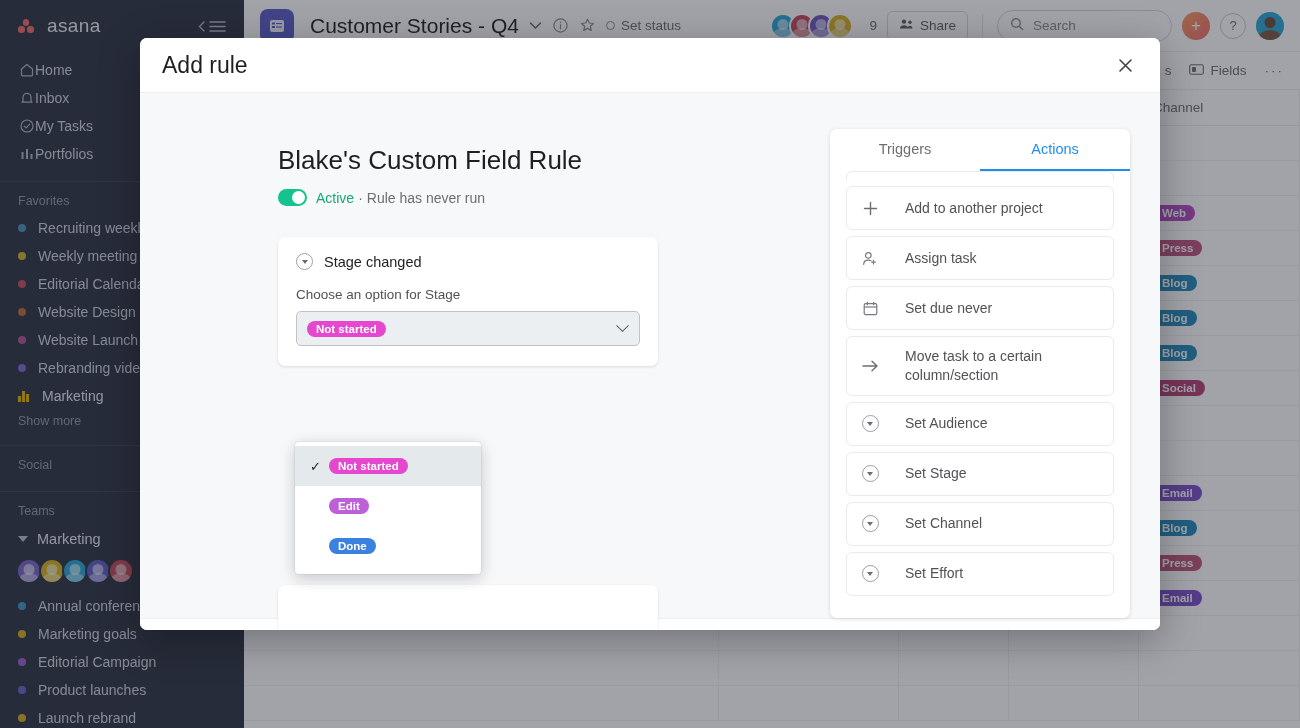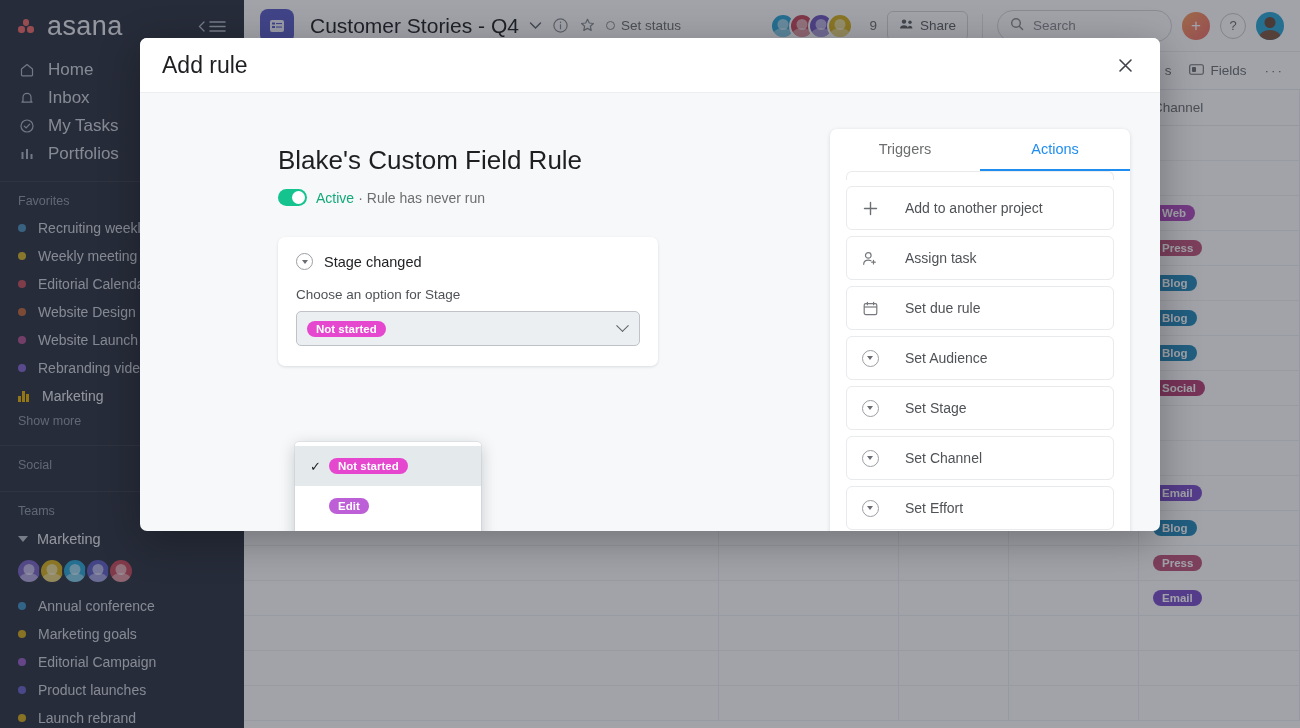--- a/index.html
+++ b/index.html
@@ -18,27 +18,27 @@
     position: absolute; left: 0; top: 0; width: 244px; height: 728px;
     background: #2e3340; color: #d7dbe2;
   }
   .logo-row { height: 52px; display: flex; align-items: center; padding: 0 18px; justify-content: space-between; }
   .logo { display: flex; align-items: center; gap: 7px; }
   .logo-dots { position: relative; width: 22px; height: 16px; }
   .logo-dots i { position: absolute; border-radius: 50%; background: #f06a6a; display: block; }
   .logo-dots i:nth-child(1) { width: 6.5px; height: 6.5px; left: 0px; top: 8px; }
   .logo-dots i:nth-child(2) { width: 6.5px; height: 6.5px; left: 9px; top: 8px; }
   .logo-dots i:nth-child(3) { width: 6.5px; height: 6.5px; left: 4.5px; top: 1px; }
-  .logo-text { font-size: 27px; color: #e8eaee; letter-spacing: .4px; font-weight: 400; }
+  .logo-text { font-size: 19px; color: #e8eaee; letter-spacing: .4px; font-weight: 400; }
   .collapse-ico { display: flex; align-items: center; gap: 2px; color: #b7bdc8; }
 
   .nav-list { padding: 4px 0 6px; }
   .nav-item {
-    display: flex; align-items: center; gap: 13px;
-    height: 28px; padding: 0 18px; font-size: 17px; color: #cfd4dc;
+    display: flex; align-items: center; 
+    height: 28px; padding: 0 18px; font-size: 14px; color: #cfd4dc;
   }
   .nav-ico { width: 17px; height: 17px; flex: none; display: flex; align-items: center; justify-content: center; color: #aeb5c1; }
   .nav-ico svg { display: block; }
 
   .sb-divider { height: 1px; background: #3c414d; margin: 7px 0 0; }
   .sb-section-label { font-size: 12.5px; color: #9199a6; padding: 12px 18px 6px; }
   .proj-item { display: flex; align-items: center; gap: 12px; height: 28px; padding: 0 18px; font-size: 14px; color: #cfd4dc; white-space: nowrap; overflow: hidden; }
   .dot { width: 8px; height: 8px; border-radius: 50%; flex: none; }
   .bars { width: 12px; flex: none; display: flex; align-items: flex-end; gap: 1.5px; height: 11px; }
   .bars span { width: 2.5px; background: #e8b400; display: block; }
@@ -82,21 +82,21 @@
   .c1 { width: 475px; } .c2 { width: 180px; } .c3 { width: 110px; } .c4 { width: 130px; } .c5 { flex:1; }
   .grid-row { display:flex; height:35px; border-bottom:1px solid #f2f2f3; align-items:center; }
   .grid-row .col { font-size:13px; color:#1e1f21; }
   .pill { display:inline-block; border-radius:10px; padding:2px 9px; font-size:11.5px; color:#fff; font-weight:600; }
 
   
   .scrim { position:absolute; inset:0; background:rgba(31,36,49,.42); }
 
   
   .modal {
-    position:absolute; left:140px; top:38px; width:1020px; height:493px;
+    position:absolute; left:140px; top:38px; width:1020px; height:592px;
     background:#f6f8f9; border-radius:7px; overflow:hidden;
     box-shadow:0 10px 42px rgba(0,0,0,.30);
     display:flex; flex-direction:column;
   }
   .modal-head {
     height:55px; background:#fff; display:flex; align-items:center;
     padding:0 22px; justify-content:space-between; flex:none;
     border-bottom:1px solid #eceef0;
   }
   .modal-title { font-size:23px; color:#1e1f21; }
@@ -632,23 +632,31 @@
           </div>
 
           <div class="act-card">
             <span class="act-ico">
               <svg width="15" height="15" viewBox="0 0 15 15">
                   <rect x="1.2" y="2.6" width="12.6" height="11" rx="1.6" fill="none" stroke="#75787c" stroke-width="1.2"></rect>
                   <path d="M1.2 6h12.6" stroke="#75787c" stroke-width="1.2"></path>
                   <path d="M4.4 1.3v2.4M10.6 1.3v2.4" stroke="#75787c" stroke-width="1.2" stroke-linecap="round"></path>
                 </svg>
             </span>
-            <span>Set due rule</span>
-          </div>
-
+            <span>Set due never</span>
+          </div>
+
+          <div class="act-card">
+            <span class="act-ico">
+              <svg width="17" height="14" viewBox="0 0 17 14">
+                  <path d="M1 7h14M10 2.2 15 7l-5 4.8" stroke="#6b6e72" stroke-width="1.4" fill="none" stroke-linecap="round" stroke-linejoin="round"></path>
+                </svg>
+            </span>
+            <span>Move task to a certain column/section</span>
+          </div>
 
           <div class="act-card">
             <span class="act-ico">
               <span class="ring-ico">
                   <i></i>
                 </span>
             </span>
             <span>Set Audience</span>
           </div>
 

